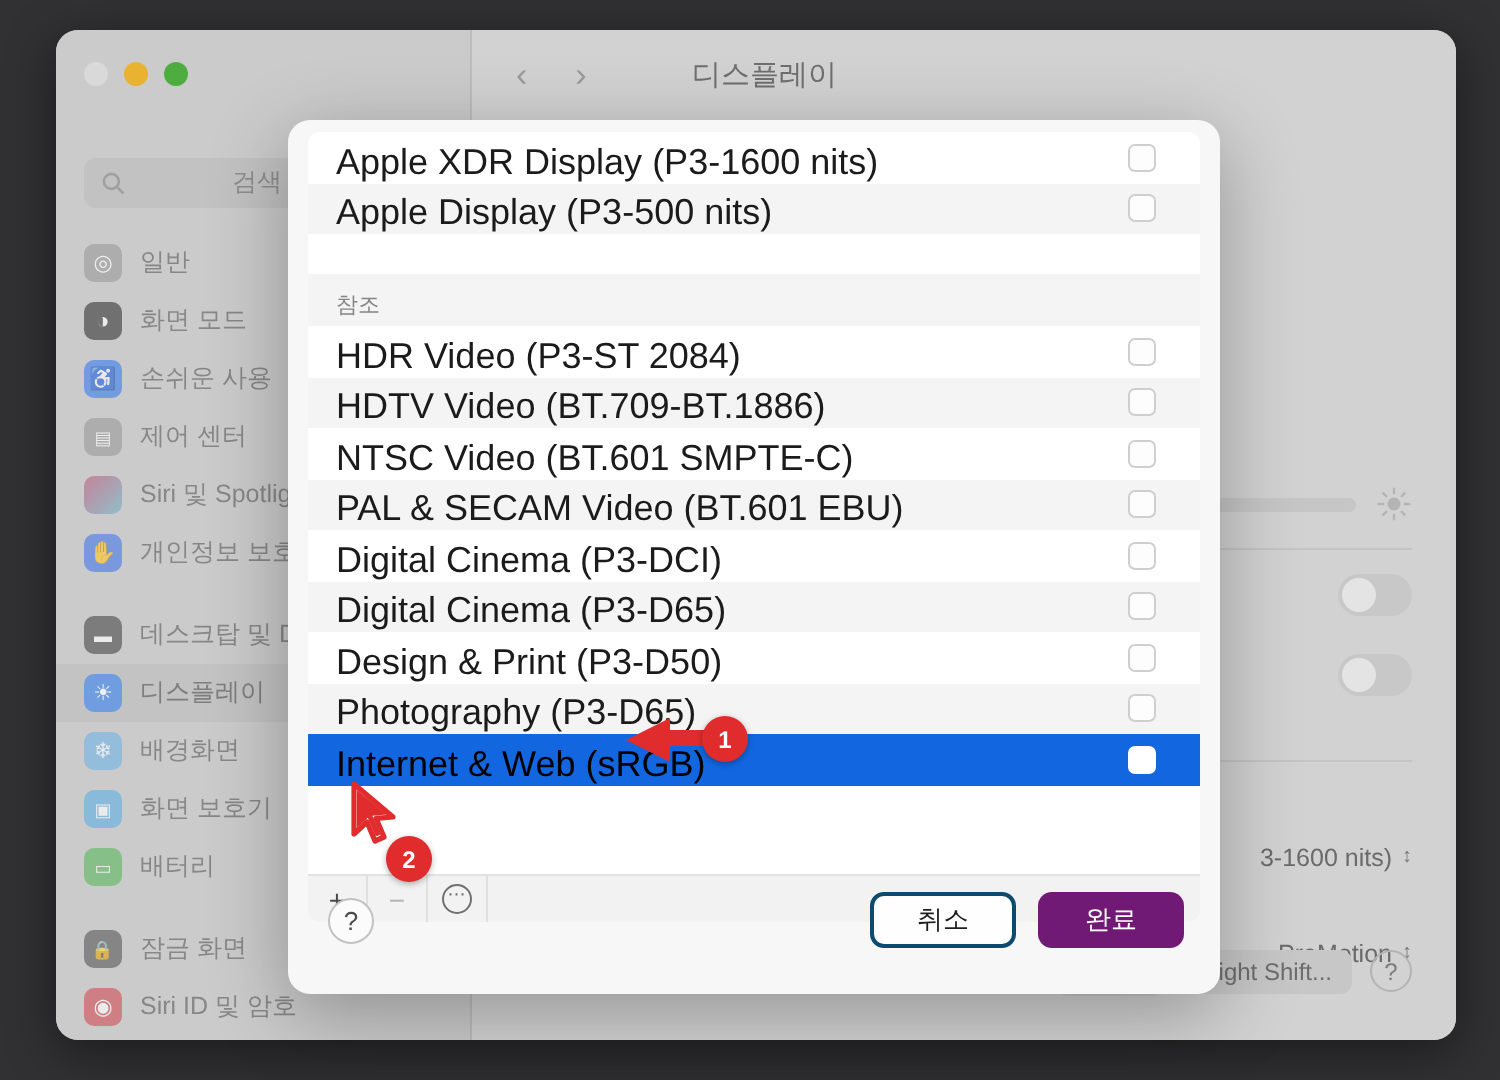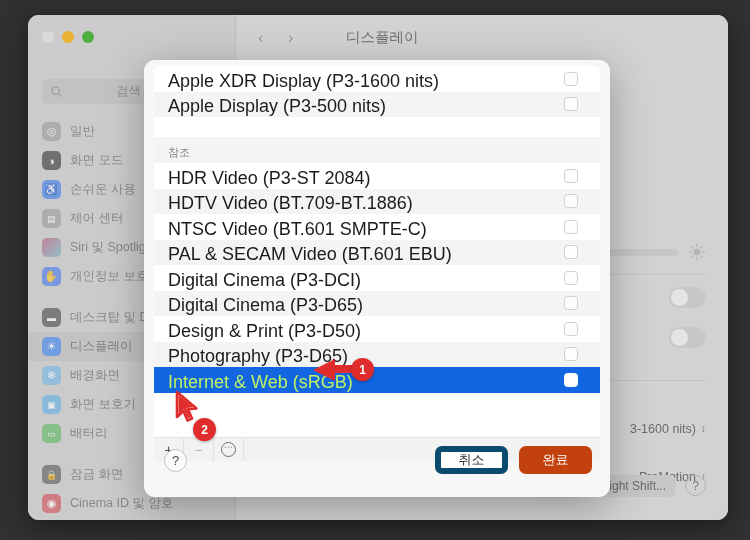--- a/index.html
+++ b/index.html
@@ -176,21 +176,21 @@
   }
   .lrow {
     position: relative;
     height: 25.5px;
     display: flex; align-items: flex-end;
     padding: 0 0 0 14px;
     font-size: 18px; color: #1b1b1b;
   }
   .lrow.odd { background: #f4f4f4; }
   .lrow.even { background: #ffffff; }
-  .lrow.sel { background: #1266e0; color: #bef264; }
+  .lrow.sel { background: #1266e0; color: #000000; }
   .lrow .cb {
     position: absolute; right: 22px; top: 50%;
     transform: translateY(-50%);
     width: 14px; height: 14px;
     border: 1px solid #cfcfcf;
     border-radius: 3.5px;
     background: #fdfdfd;
   }
   .lrow.sel .cb {
     border-color: #ffffff;
@@ -242,22 +242,22 @@
   }
   .act-right {
     position: absolute; right: 18px; top: 11px;
     display: flex; gap: 11px;
   }
   .btn {
     min-width: 73px; height: 28px; border-radius: 7px;
     display: flex; align-items: center; justify-content: center;
     font-size: 13px;
   }
-  .btn.cancel { background: #fefefe; border: 6px solid #0c4a6e; color: #1d1d1d; }
-  .btn.done { background: #c2410c; color: #fff; font-weight: 500; }
+  .btn.cancel { background: #fefefe; border: 2px solid #0c4a6e; color: #1d1d1d; }
+  .btn.done { background: #701a75; color: #fff; font-weight: 500; }
 
   
   .badge {
     position: absolute;
     width: 23px; height: 23px; border-radius: 50%;
     background: #e02c2c;
     color: #fff; font-size: 12px; font-weight: 700;
     display: flex; align-items: center; justify-content: center;
     box-shadow: 0 1px 3px rgba(0,0,0,.3);
   }
@@ -372,21 +372,21 @@
         </div>
 
         <div class="side-gap"></div>
 
         <div class="side-item">
           <span class="ico" style="background:#5b5b5b;font-size:9px">🔒</span>
           <span class="lbl">잠금 화면</span>
         </div>
         <div class="side-item">
           <span class="ico" style="background:#d2505a">◉</span>
-          <span class="lbl">Cinema ID 및 암호</span>
+          <span class="lbl">Siri ID 및 암호</span>
         </div>
       </div>
     </div>
 
     <div class="content">
       <div class="toolbar">
         <div class="nav-arrows">
           <span>‹</span>
           <span>›</span>
         </div>

